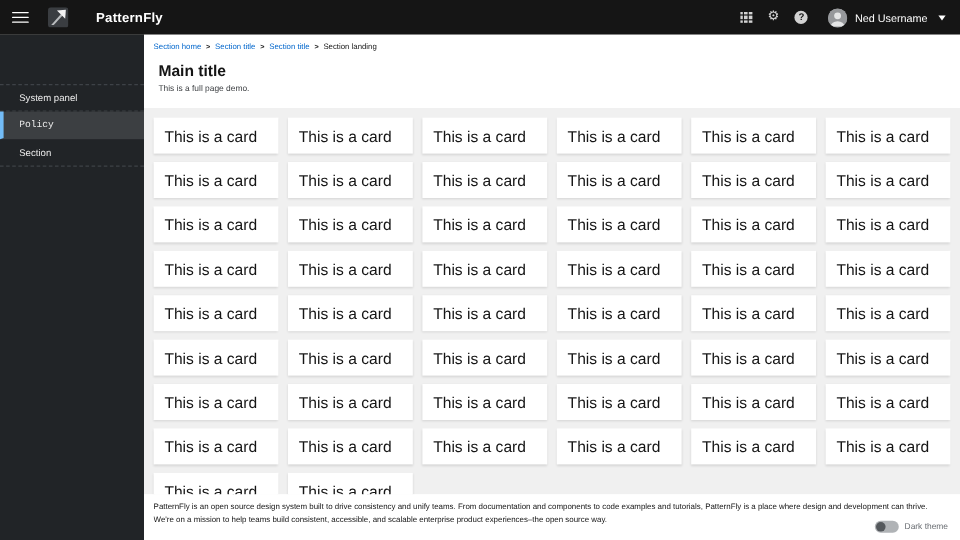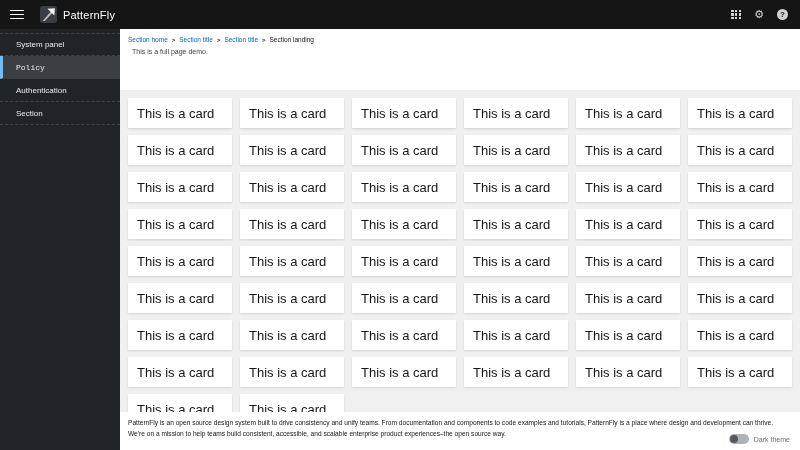--- a/index.html
+++ b/index.html
@@ -10,42 +10,42 @@
   *{box-sizing:border-box;margin:0;padding:0;}
   html,body{width:800px;height:450px;overflow:hidden;}
   body{font-family:"Liberation Sans",sans-serif;color:var(--text);background:#fff;}
 
   
   .masthead{height:29px;background:var(--masthead-bg);display:flex;align-items:center;padding:0 12px 0 10px;}
   .burger{width:14px;display:flex;flex-direction:column;gap:2.5px;cursor:pointer;}
   .burger i{display:block;height:1.5px;background:#fff;border-radius:1px;}
   .logo{display:flex;align-items:center;gap:6px;margin-left:16px;cursor:pointer;}
   .logo svg{width:17px;height:17px;display:block;}
-  .brand{color:#fff;font-size:11px;font-weight:normal;letter-spacing:.2px;}
+  .brand{color:#fff;font-size:11px;font-weight:bold;letter-spacing:.2px;margin-left:17px;}
   .mh-spacer{flex:1;}
   .mh-toolbar{display:flex;align-items:center;gap:13px;}
   .apps{display:grid;grid-template-columns:repeat(3,2.5px);grid-gap:1.2px;cursor:pointer;}
   .apps i{width:2.5px;height:2.5px;background:var(--icon);}
   .gear{color:var(--icon);font-size:11px;line-height:1;cursor:pointer;}
   .help{width:11px;height:11px;border-radius:50%;background:var(--icon);color:#151515;
         font-size:8px;font-weight:bold;display:flex;align-items:center;justify-content:center;cursor:pointer;}
   .user{display:flex;align-items:center;gap:6px;margin-left:17px;cursor:pointer;}
   .avatar{width:16px;height:16px;border-radius:50%;overflow:hidden;background:#96989b;}
   .avatar svg{display:block;width:16px;height:16px;}
   .username{color:#fff;font-size:9px;}
   .caret{width:0;height:0;border-left:3.5px solid transparent;border-right:3.5px solid transparent;
          border-top:4px solid #fff;margin-left:3px;}
 
   
   .app-body{display:flex;height:421px;}
   .sidebar{width:120px;background:var(--sidebar-bg);flex:none;}
   .nav{list-style:none;padding-top:4px;}
   .nav li{height:23px;display:flex;align-items:center;padding-left:16px;font-size:8px;color:#eaeaea;
           border-bottom:1px dashed #3e4247;cursor:pointer;}
-  .nav li:first-child{border-top:1px dashed #3e4247;}
+  .nav li:first-child{border-top:1px dashed #3e4247;margin-top:37px;}
   .nav li.current{background:var(--nav-current-bg);border-left:3px solid var(--nav-current-accent);
                   padding-left:13px;border-bottom-color:transparent;font-family:Liberation Mono, monospace;}
   .main{flex:1;display:flex;flex-direction:column;background:#fff;min-width:0;}
 
   
   .page-header{height:61px;padding:7px 12px 0 8px;background:#fff;}
   .breadcrumb{display:flex;align-items:center;font-size:6.5px;gap:3px;}
   .breadcrumb .crumb-link{color:var(--link);text-decoration:none;cursor:pointer;}
   .breadcrumb .crumb-current{color:var(--text);}
   .breadcrumb .sep{color:var(--text);font-size:6px;font-weight:bold;margin:0 1px;}
@@ -93,43 +93,54 @@
         <i></i>
         <i></i>
         <i></i>
         <i></i>
         <i></i>
         <i></i>
       </div>
     <span class="gear">⚙</span>
     <span class="help">?</span>
   </div>
+  <div class="user">
+    <span class="avatar">
+      <svg viewBox="0 0 36 36">
+        <rect width="36" height="36" fill="#96989b"></rect>
+        <circle cx="18" cy="14" r="6.5" fill="#e4e5e6"></circle>
+        <path d="M5 34 a13 10 0 0 1 26 0 Z" fill="#e4e5e6"></path>
+      </svg>
+    </span>
+    <span class="username">Ned Username</span>
+    <span class="caret"></span>
+  </div>
 </header>
 
 <div class="app-body">
   <aside class="sidebar">
     <ul class="nav">
         <li class="nav-item">System panel</li>
         <li class="nav-item current">Policy</li>
-        <li class="nav-item">Authentication</li>
         <li class="nav-item">Section</li>
       </ul>
   </aside>
 
   <main class="main">
     <div class="page-header">
       <nav class="breadcrumb">
           <a class="crumb-link">Section home</a>
           <span class="sep">&gt;</span>
           <a class="crumb-link">Section title</a>
           <span class="sep">&gt;</span>
           <a class="crumb-link">Section title</a>
           <span class="sep">&gt;</span>
           <span class="crumb-current">Section landing</span>
         </nav>
+      <h1 class="page-title">Main title</h1>
       <p class="page-subtitle">This is a full page demo.</p>
     </div>
 
     <section class="card-section">
       <div class="card-grid" style="grid-template-columns: repeat(6, 1fr);">
           <div class="card">
             <span>This is a card</span>
           </div>
           <div class="card">
             <span>This is a card</span>

